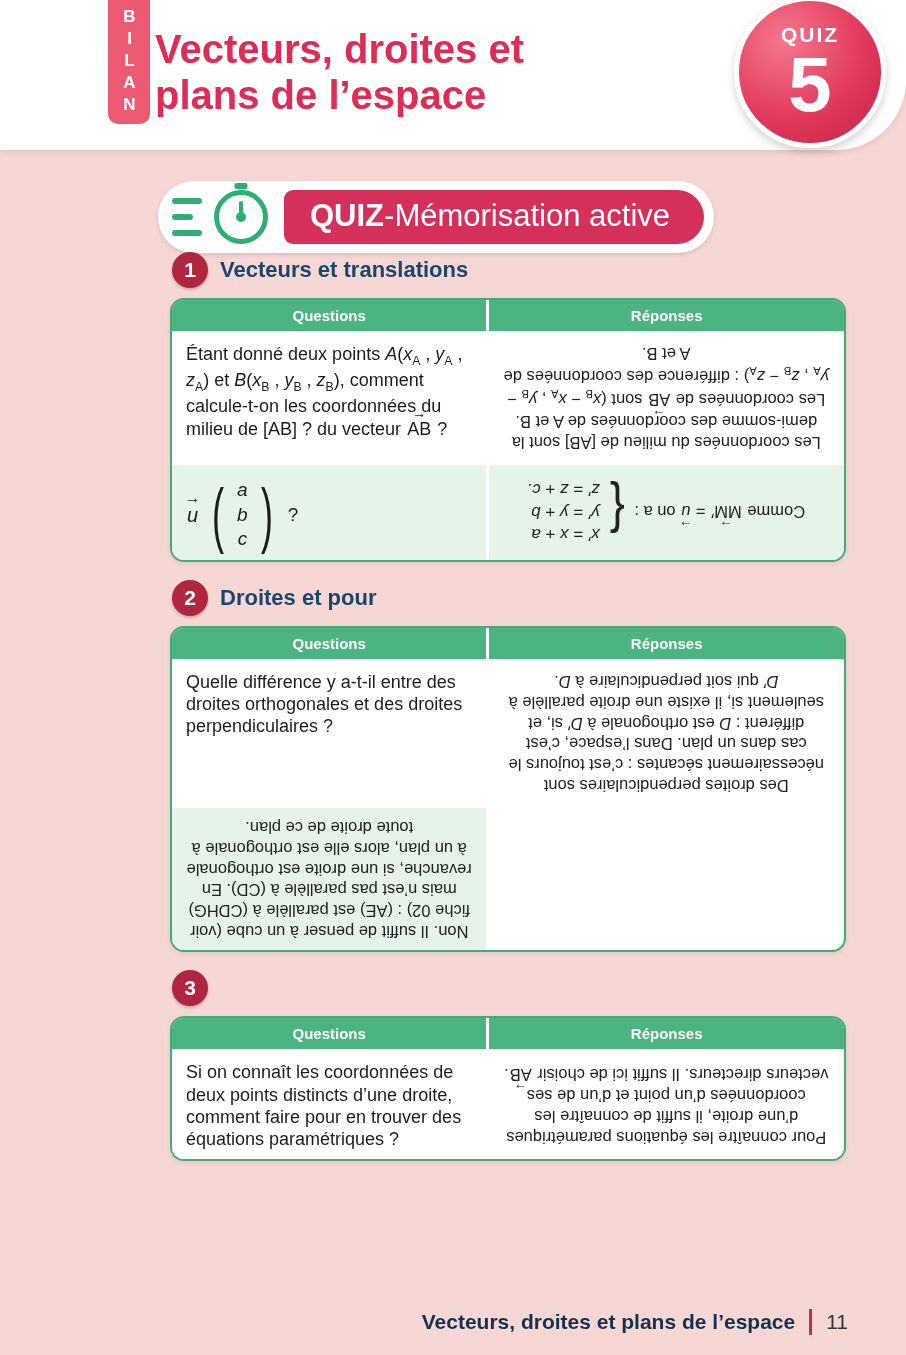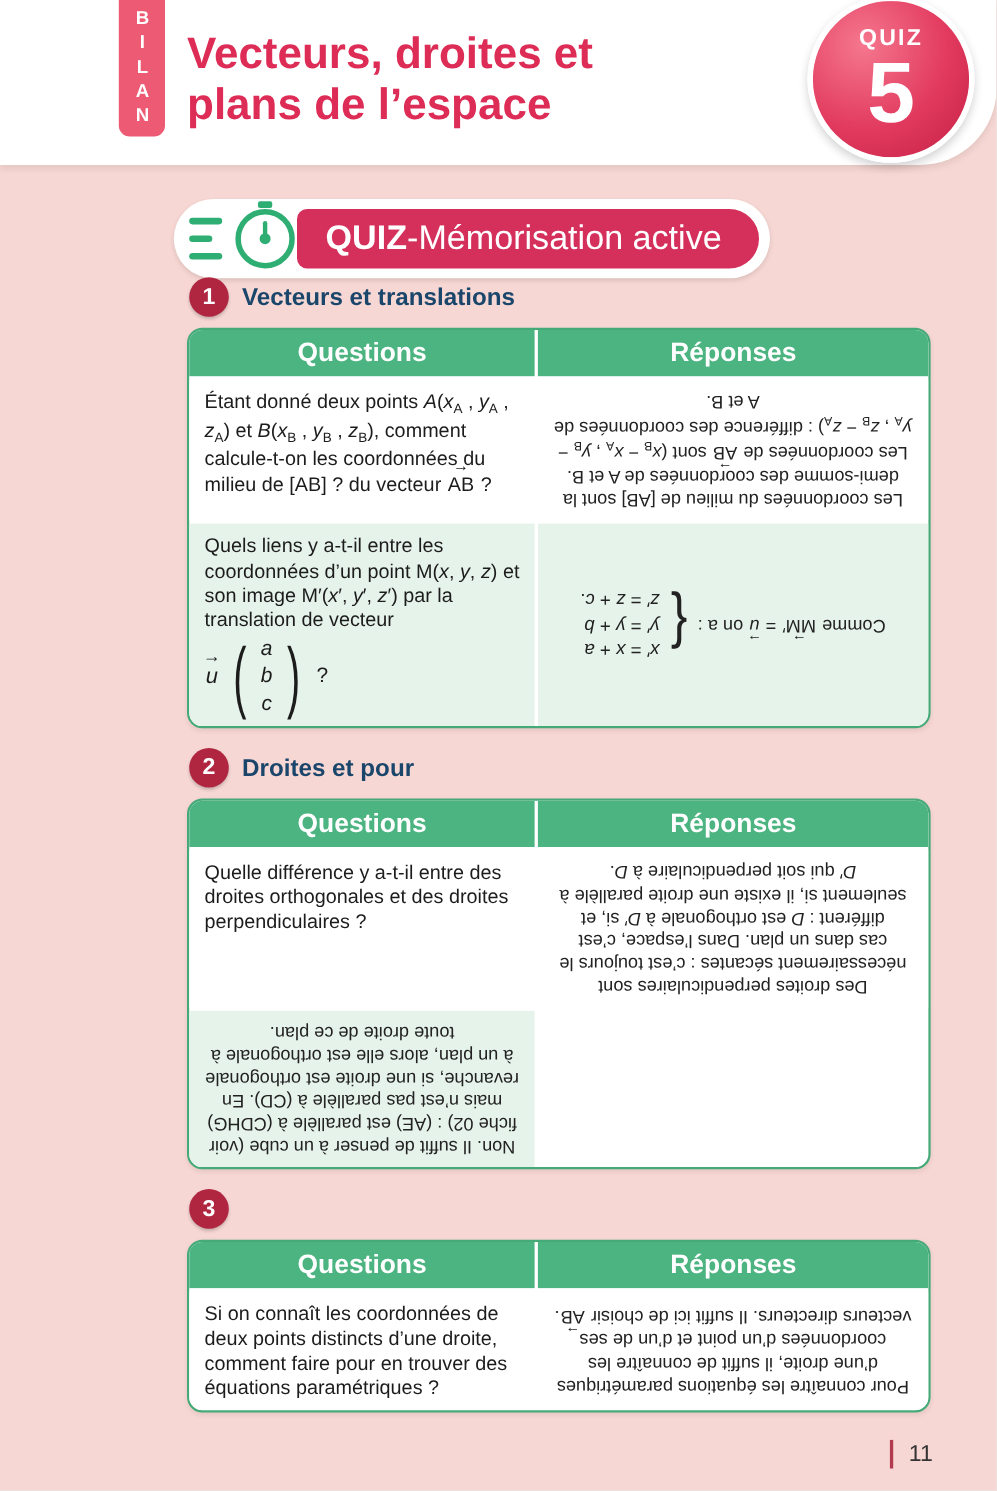--- a/index.html
+++ b/index.html
@@ -25,39 +25,39 @@
     width: 42px; height: 124px;
     background: var(--tab_red, #ec5a74);
     border-radius: 0 0 10px 10px;
     display:flex; align-items:center; justify-content:center;
   }
   .bilan-text {
     writing-mode: vertical-rl; text-orientation: upright;
     color:#fff; font-weight:bold; font-size:17px; letter-spacing:3px;
   }
   .page-title {
-    position:absolute; top:26px; left:170px;
+    position:absolute; top:26px; left:155px;
     color: var(--title_red, #dd2c55);
     font-size: 40px; line-height: 1.15; font-weight: bold;
   }
   .fiche-badge {
     position:absolute; top:-4px; right:20px; z-index:5;
     width:152px; height:152px; border-radius:50%;
     background: radial-gradient(circle at 32% 28%, #f5778e, #e23a5f 55%, #c51f45);
     border: 5px solid #fff;
     box-shadow: 0 4px 9px rgba(0,0,0,.18);
     display:flex; flex-direction:column; align-items:center;
     color:#fff;
   }
   .fiche-label { margin-top:22px; font-size:21px; font-weight:bold; letter-spacing:2px; }
   .fiche-number { font-size:78px; font-weight:bold; line-height:.95; }
   
   .quiz-row { position:absolute; top:181px; left:158px; }
   .quiz-capsule {
-    display:flex; align-items:center; 
+    display:flex; align-items:center; gap:14px;
     background:#fff; border-radius:36px;
     padding:7px 10px 7px 14px;
     box-shadow: 0 2px 5px rgba(0,0,0,.12);
   }
   .timer { position:relative; width:98px; height:58px; }
   .sl { position:absolute; left:0; height:6px; border-radius:3px; background: var(--icon_green, #2fae73); }
   .sl1 { top:10px; width:30px; }
   .sl2 { top:26px; width:21px; }
   .sl3 { top:42px; width:30px; }
   .watch {
@@ -105,21 +105,21 @@
   
   .qa-table {
     display:grid; grid-template-columns: 47fr 53fr; gap:3px;
     background:#fff;
     border:2px solid var(--green_border, #45aa77);
     border-radius:14px; overflow:hidden;
     box-shadow: 0 2px 5px rgba(0,0,0,.08);
   }
   .th {
     background: var(--green, #4cb480); color:#fff;
-    font-weight:bold; font-size:24px; text-align:center;
+    font-weight:bold; font-size:15px; text-align:center;
     padding:7px 0;
   }
   .td { padding:9px 14px; font-size:18px; color:#1c1c1c; line-height:1.24; }
   .row-w { background:#fff; }
   .row-m { background: var(--mint, #e6f3ea); }
   .td.a { display:flex; align-items:center; justify-content:center; }
   .flipped {
     width:100%;
     transform: rotate(180deg);
     text-align:center;
@@ -207,21 +207,20 @@
         <div class="th">Réponses</div>
 
         <div class="td q row-w">
           <div class="q-text">Étant donné deux points <i>A</i>(<i>x</i><sub>A</sub> , <i>y</i><sub>A</sub> , <i>z</i><sub>A</sub>) et <i>B</i>(<i>x</i><sub>B</sub> , <i>y</i><sub>B</sub> , <i>z</i><sub>B</sub>), comment calcule-t-on les coordonnées du milieu de [AB] ? du vecteur <span class="vec"><span class="arr">→</span>AB</span> ?</div>
         </div>
         <div class="td a row-w">
           <div class="flipped">Les coordonnées du milieu de [AB] sont la demi-somme des coordonnées de A et B. Les coordonnées de <span class="vec"><span class="arr">→</span>AB</span> sont (<i>x</i><sub>B</sub> − <i>x</i><sub>A</sub> , <i>y</i><sub>B</sub> − <i>y</i><sub>A</sub> , <i>z</i><sub>B</sub> − <i>z</i><sub>A</sub>) : différence des coordonnées de A et B.</div>
         </div>
 
         <div class="td q row-m">
-          <div class="q-text">Quels liens y a-t-il entre les coordonnées d’un point M(<i>x</i>, <i>y</i>, <i>z</i>) et son image M′(<i>x</i>′, <i>y</i>′, <i>z</i>′) par la translation de vecteur</div>
           <div class="colvec">
             <span class="cv-sym"><span class="vec"><span class="arr">→</span><i>u</i></span></span>
             <span class="paren">(</span>
             <span class="cv-entries">
               <span><i>a</i></span>
               <span><i>b</i></span>
               <span><i>c</i></span>
             </span>
             <span class="paren">)</span>
             <span class="cv-suffix">?</span>
@@ -276,17 +275,18 @@
         </div>
         <div class="td a row-w">
           <div class="flipped">Pour connaître les équations paramétriques d’une droite, il suffit de connaître les coordonnées d’un point et d’un de ses vecteurs directeurs. Il suffit ici de choisir <span class="vec"><span class="arr">→</span>AB</span>.</div>
         </div>
       </div>
     </section>
 
   </div>
 
   <div class="footer">
+    <span class="footer-title">Vecteurs, droites et plans de l’espace</span>
     <span class="footer-sep"></span>
     <span class="footer-page">11</span>
   </div>
 
 </div>
 
 </body></html>

